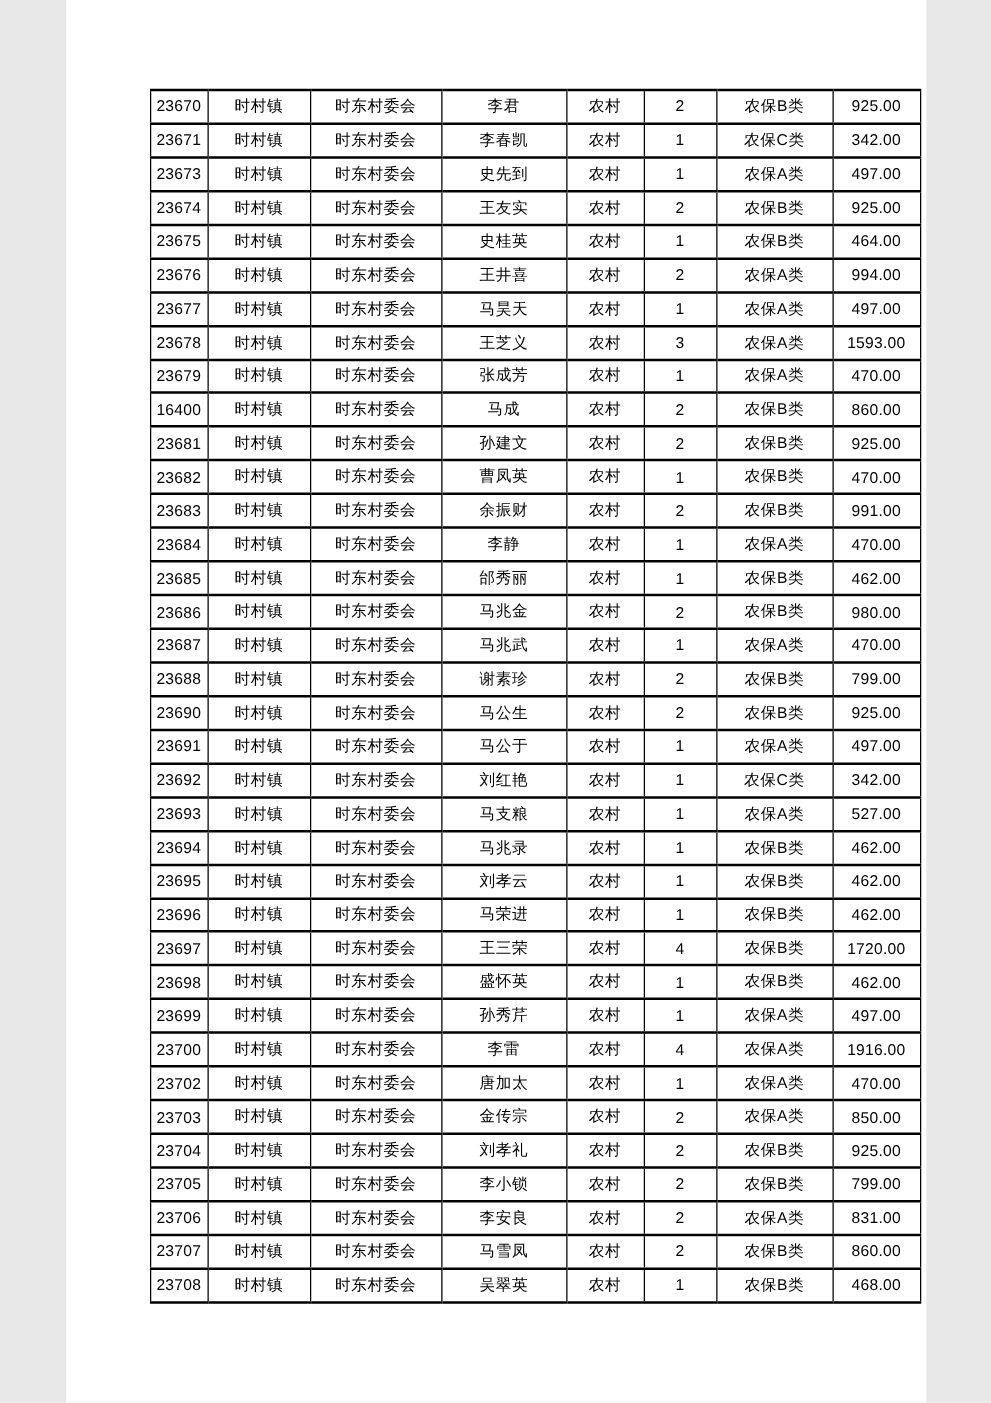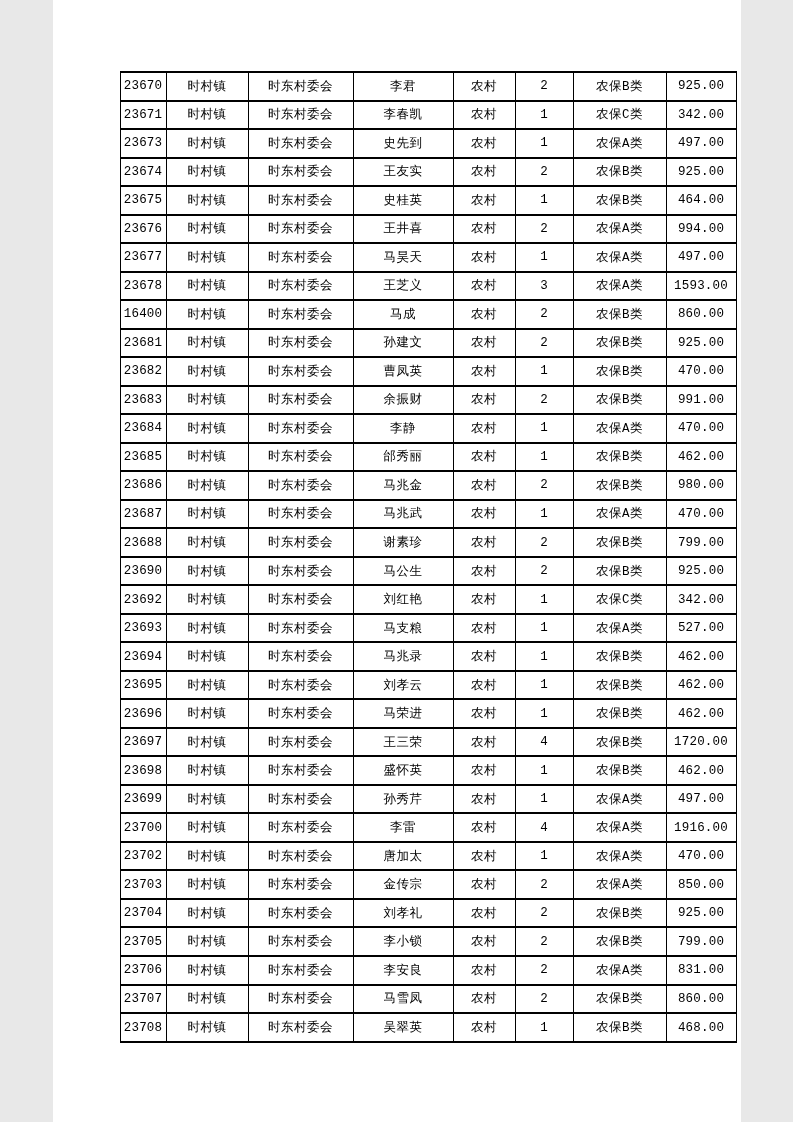--- a/index.html
+++ b/index.html
@@ -7,21 +7,21 @@
     padding: 0;
     background: #e8e8e8;
   }
   .sheet {
     position: relative;
     width: 688px;
     height: 1122px;
     background: #ffffff;
     margin: 0 auto;
     overflow: hidden;
-    font-family: Liberation Mono, monospace;
+    font-family: Liberation Sans, sans-serif;
   }
   table.records {
     position: absolute;
     left: 67px;
     top: 71px;
     width: 616px;
     height: 972px;
     border-collapse: collapse;
     table-layout: fixed;
     font-size: 12.5px;
@@ -133,20 +133,30 @@
           <td class="num">23678</td>
           <td>时村镇</td>
           <td>时东村委会</td>
           <td>王芝义</td>
           <td>农村</td>
           <td class="num">3</td>
           <td>农保A类</td>
           <td class="num">1593.00</td>
         </tr>
         <tr>
+          <td class="num">23679</td>
+          <td>时村镇</td>
+          <td>时东村委会</td>
+          <td>张成芳</td>
+          <td>农村</td>
+          <td class="num">1</td>
+          <td>农保A类</td>
+          <td class="num">470.00</td>
+        </tr>
+        <tr>
           <td class="num">16400</td>
           <td>时村镇</td>
           <td>时东村委会</td>
           <td>马成</td>
           <td>农村</td>
           <td class="num">2</td>
           <td>农保B类</td>
           <td class="num">860.00</td>
         </tr>
         <tr>
@@ -231,20 +241,30 @@
         </tr>
         <tr>
           <td class="num">23690</td>
           <td>时村镇</td>
           <td>时东村委会</td>
           <td>马公生</td>
           <td>农村</td>
           <td class="num">2</td>
           <td>农保B类</td>
           <td class="num">925.00</td>
+        </tr>
+        <tr>
+          <td class="num">23691</td>
+          <td>时村镇</td>
+          <td>时东村委会</td>
+          <td>马公于</td>
+          <td>农村</td>
+          <td class="num">1</td>
+          <td>农保A类</td>
+          <td class="num">497.00</td>
         </tr>
         <tr>
           <td class="num">23692</td>
           <td>时村镇</td>
           <td>时东村委会</td>
           <td>刘红艳</td>
           <td>农村</td>
           <td class="num">1</td>
           <td>农保C类</td>
           <td class="num">342.00</td>

